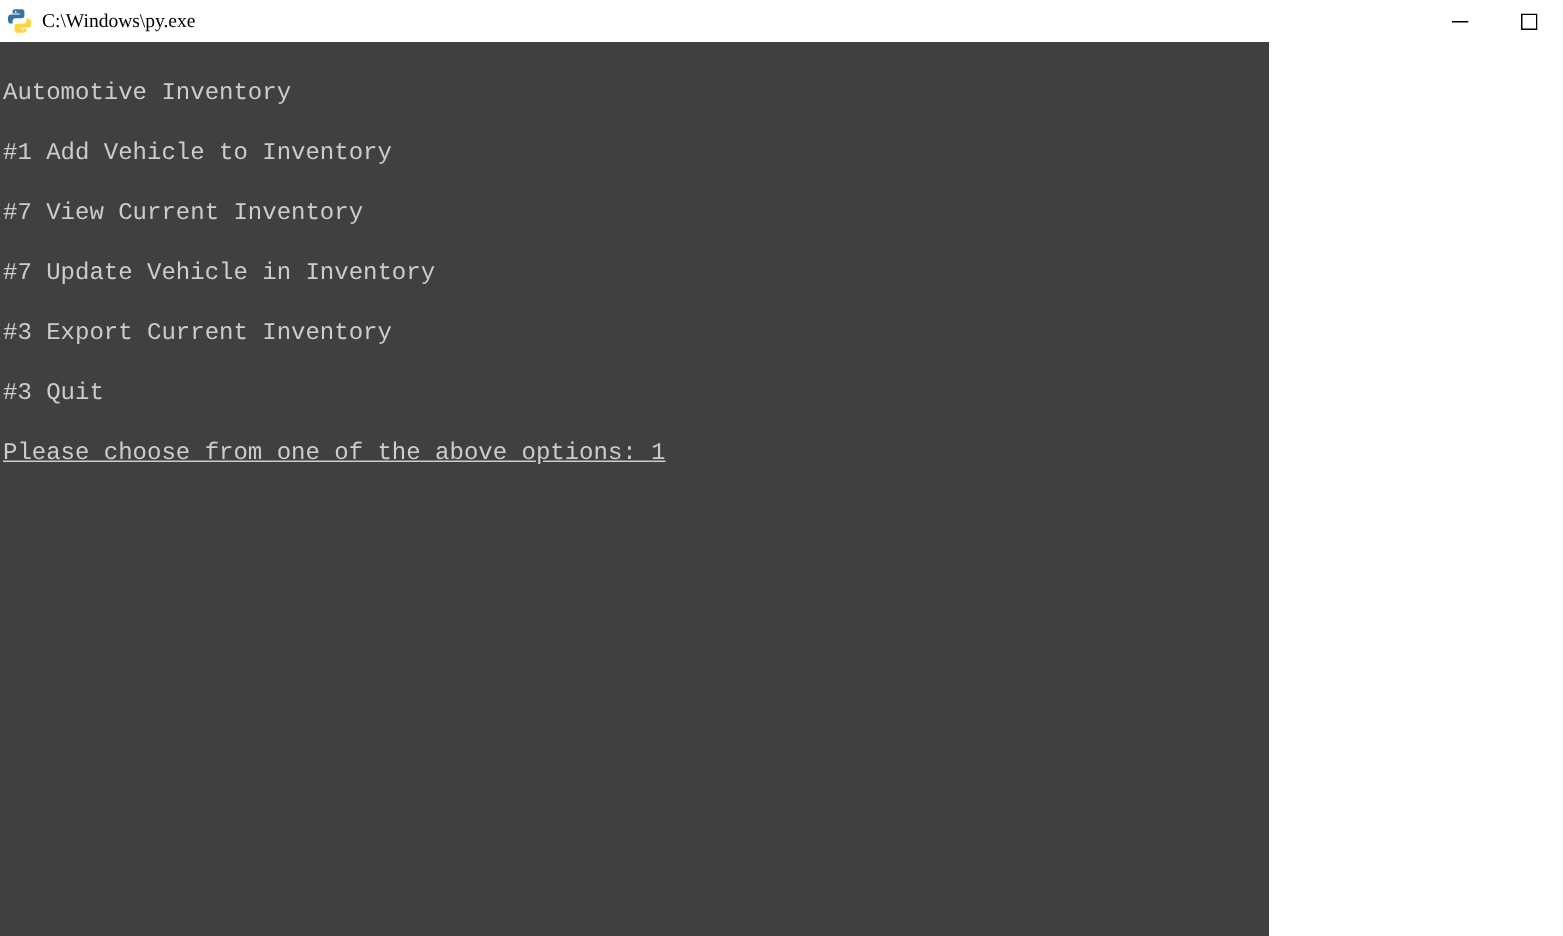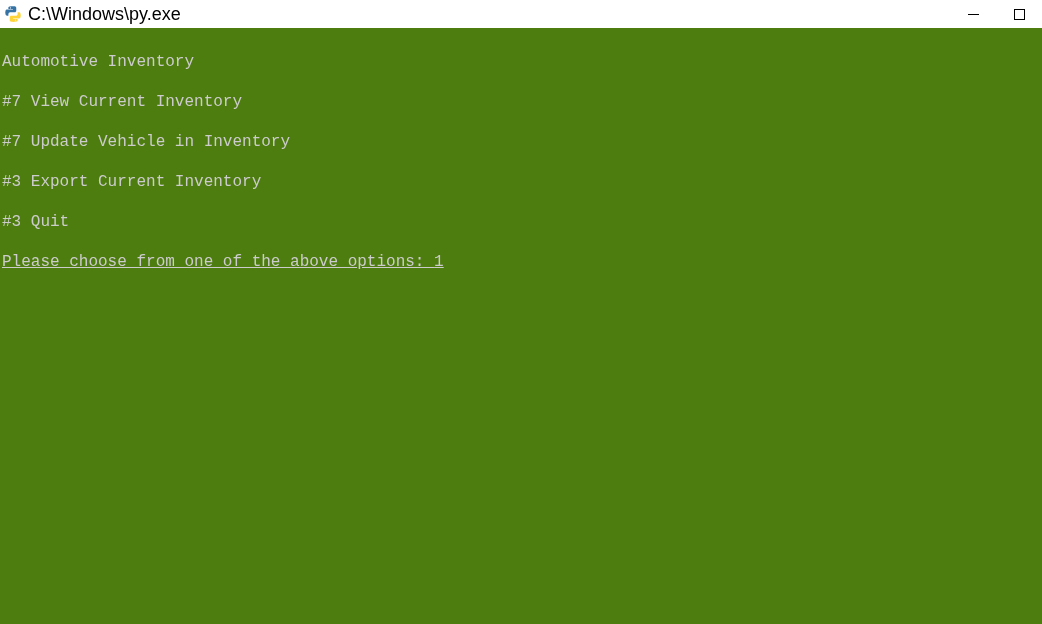--- a/index.html
+++ b/index.html
@@ -28,23 +28,24 @@
       margin-right: 6px;
       display: flex;
       align-items: center;
       justify-content: center;
     }
     .app-icon svg {
       width: 18px;
       height: 18px;
     }
     .title-text {
-      font-size: 18px;
+      font-size: 13px;
       color: #000000;
       font-weight: 400;
+      font-family: Liberation Serif, serif;
     }
     .window-controls {
       position: absolute;
       right: 0;
       top: 0;
       height: 28px;
       display: flex;
       align-items: center;
     }
     .win-btn {
@@ -55,23 +56,23 @@
       justify-content: center;
       color: #000000;
       font-size: 14px;
       font-family: "Segoe UI", sans-serif;
     }
     .win-btn svg {
       stroke: #000000;
       fill: none;
     }
     .terminal {
-      width: 1042px;
+      width: 846px;
       height: 596px;
-      background: #4d7c0f;
+      background: #404040;
       padding: 4px 0 0 2px;
       font-family: Consolas, "Courier New", monospace;
       font-size: 16px;
       line-height: 20px;
       color: #cccccc;
       white-space: pre;
     }
     .terminal-line {
       display: block;
       min-height: 20px;
@@ -116,19 +117,20 @@
     <div class="win-btn">
       <svg width="11" height="11" viewBox="0 0 11 11">
           <rect x="0.5" y="0.5" width="10" height="10" stroke-width="1"></rect>
         </svg>
     </div>
   </div>
 </div>
 
 <div class="terminal">
 <span class="terminal-line">Automotive Inventory</span>
+<span class="terminal-line">#1 Add Vehicle to Inventory</span>
 <span class="terminal-line">#7 View Current Inventory</span>
 <span class="terminal-line">#7 Update Vehicle in Inventory</span>
 <span class="terminal-line">#3 Export Current Inventory</span>
 <span class="terminal-line">#3 Quit</span>
 <span class="terminal-line prompt-line"><span>Please choose from one of the above options: </span><span class="typed-value">1</span></span>
 <span class="terminal-line prompt-line"><input class="prompt-input-inline" value="" style=""></span>
 </div>
 
 </body></html>

